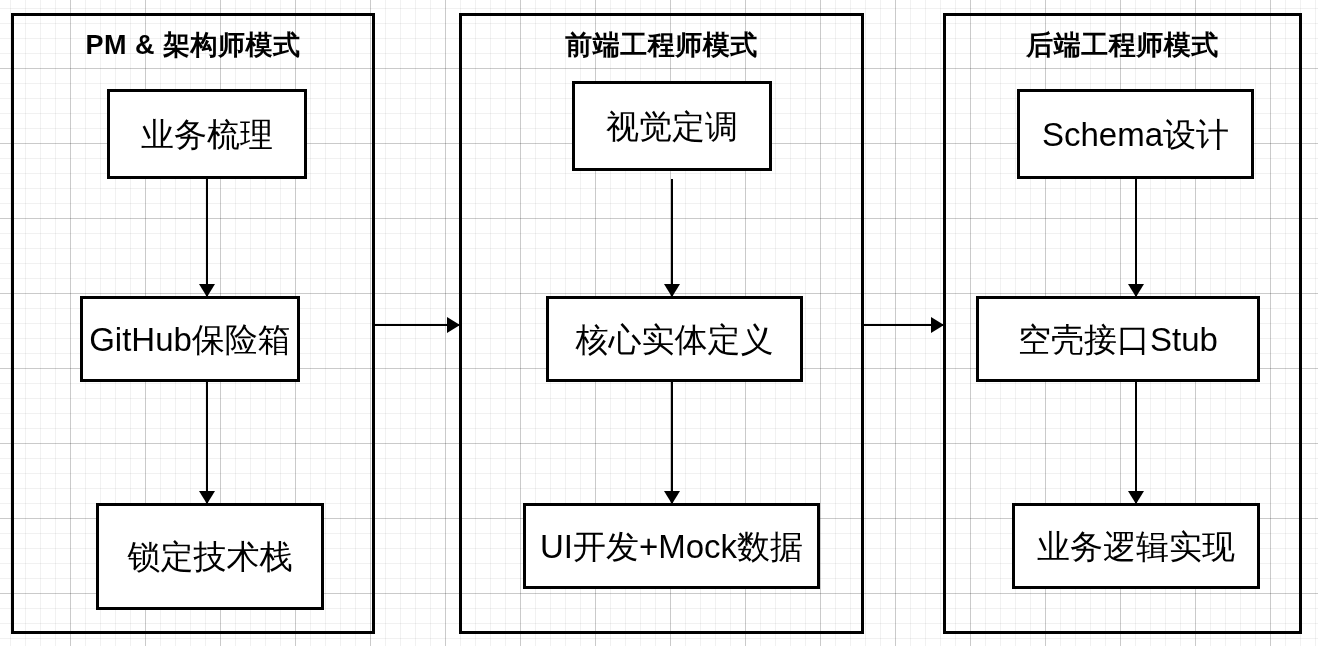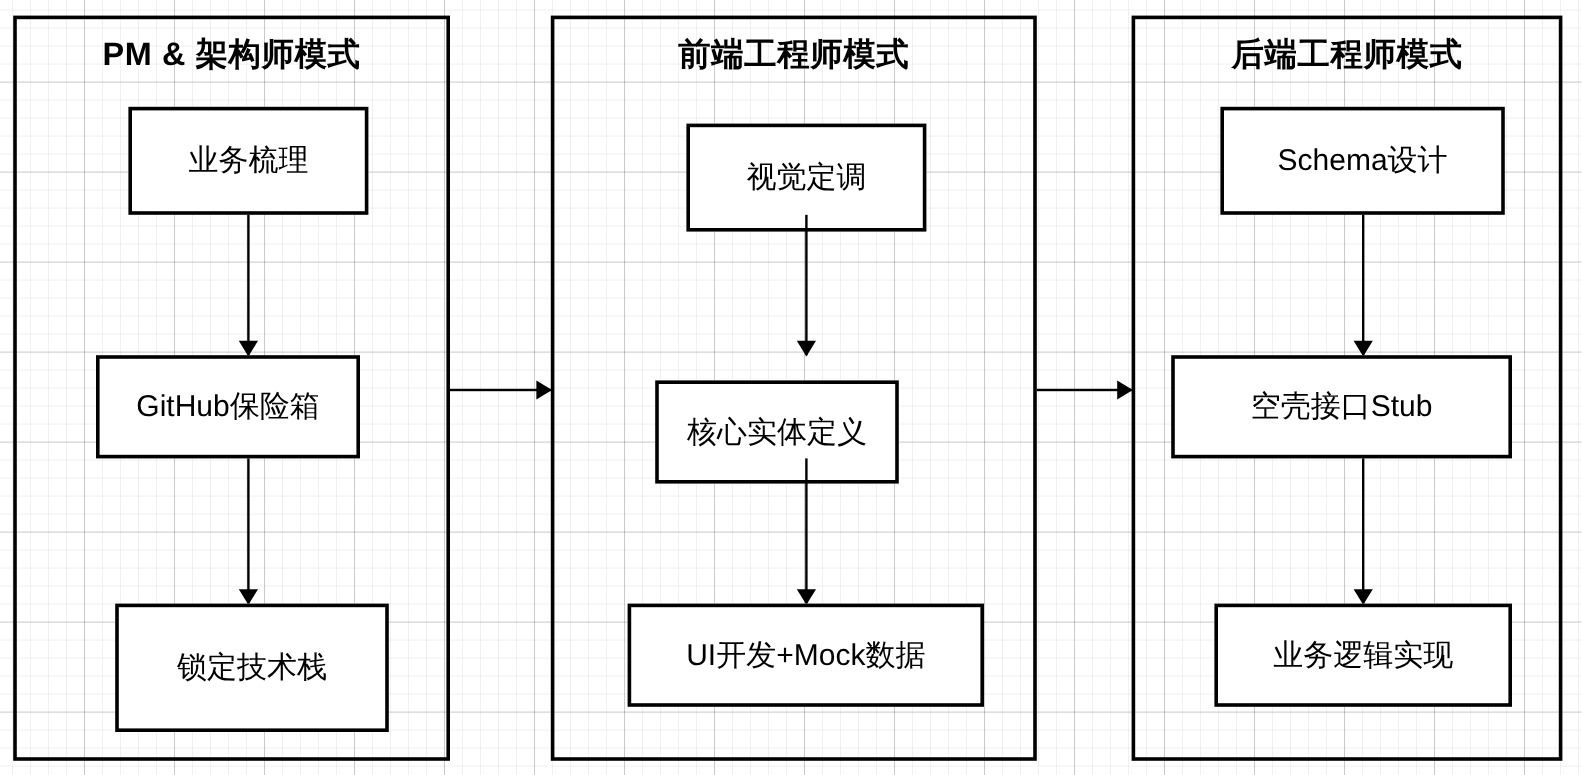--- a/index.html
+++ b/index.html
@@ -55,21 +55,21 @@
   }
 
   .node {
     position: absolute;
     box-sizing: border-box;
     border: 3px solid #000000;
     background: #ffffff;
     display: flex;
     align-items: center;
     justify-content: center;
-    font-size: 25px;
+    font-size: 33px;
     color: #000000;
     white-space: nowrap;
     line-height: 1;
   }
 
   
   .vconn {
     position: absolute;
     width: 2px;
     background: #000000;
@@ -130,27 +130,27 @@
   <div class="node" style="left:96px; top:503px; width:228px; height:107px;">
     <span>锁定技术栈</span>
   </div>
 
   <div class="hconn" style="left:375px; top:324px; width:84px;"></div>
 
   <div class="pool" style="left:459px; top:13px; width:405px; height:621px;">
     <div class="pool-title">前端工程师模式</div>
   </div>
 
-  <div class="node" style="left:572px; top:103px; width:200px; height:90px;">
+  <div class="node" style="left:572px; top:81px; width:200px; height:90px;">
     <span>视觉定调</span>
   </div>
 
   <div class="vconn" style="left:671px; top:179px; height:117px;"></div>
 
-  <div class="node" style="left:546px; top:296px; width:203px; height:86px;margin-top:21px;">
+  <div class="node" style="left:546px; top:296px; width:257px; height:86px;">
     <span>核心实体定义</span>
   </div>
 
   <div class="vconn" style="left:671px; top:382px; height:121px;"></div>
 
   <div class="node" style="left:523px; top:503px; width:297px; height:86px;">
     <span>UI开发+Mock数据</span>
   </div>
 
   <div class="hconn" style="left:864px; top:324px; width:79px;"></div>

